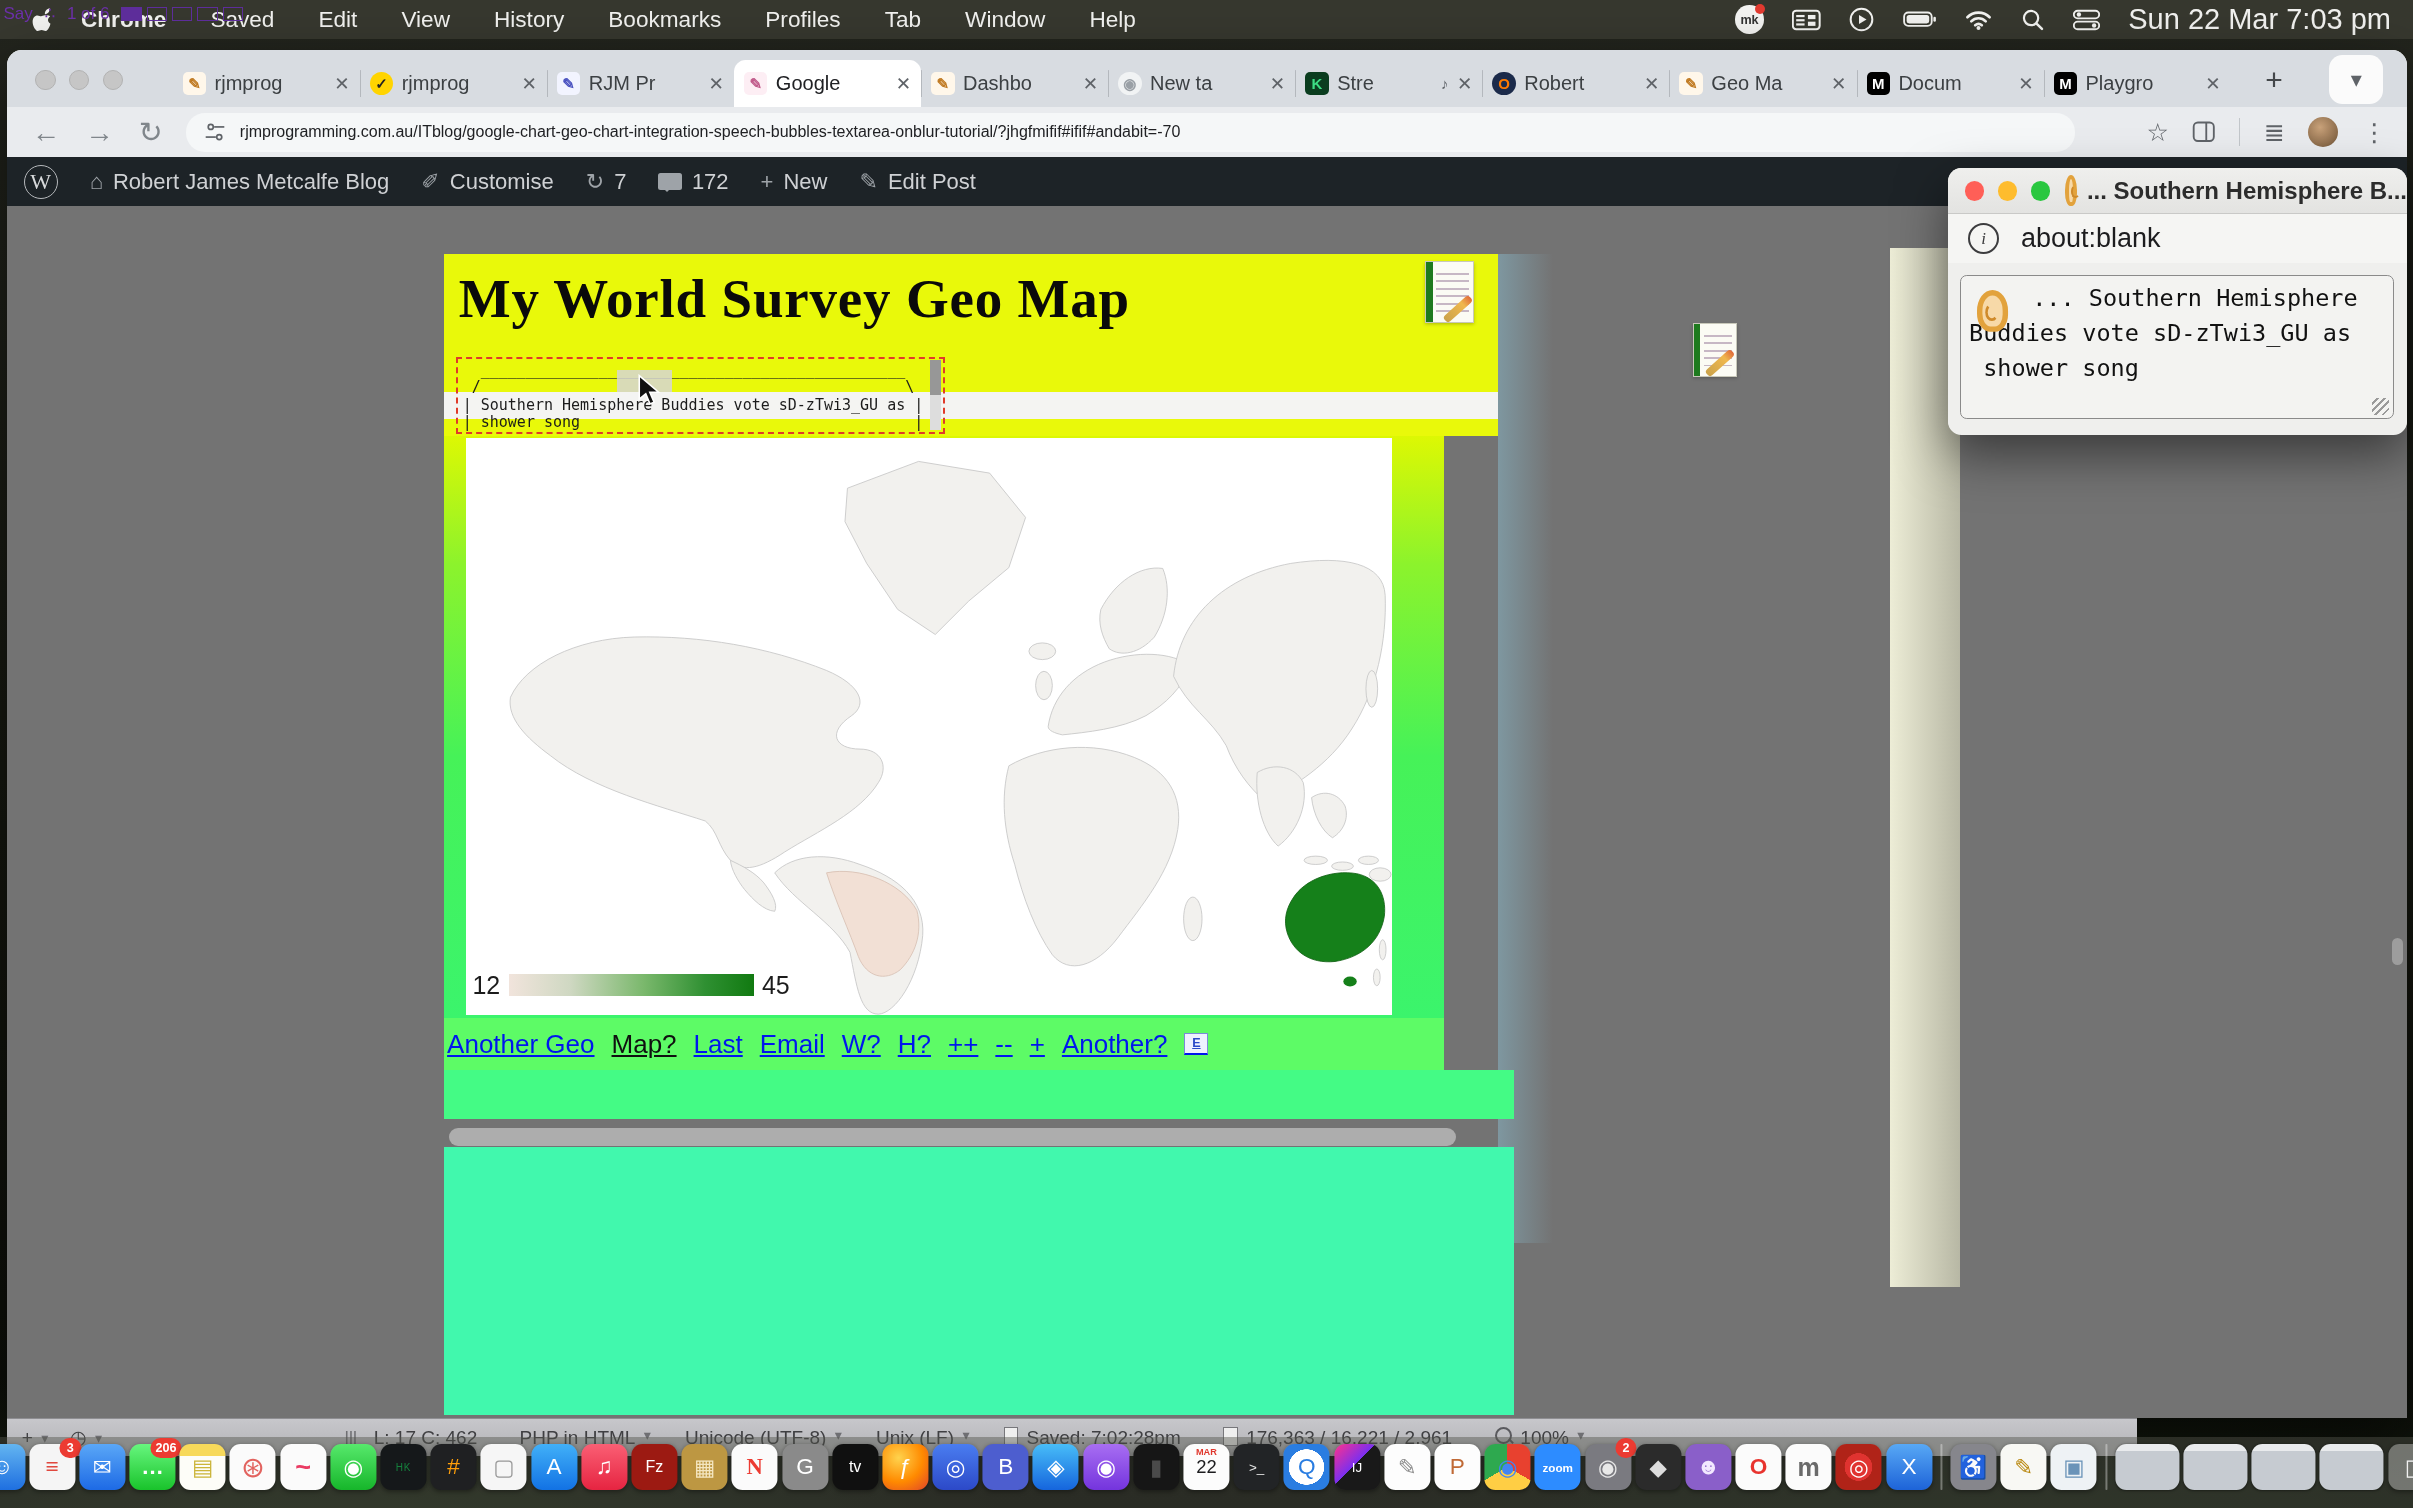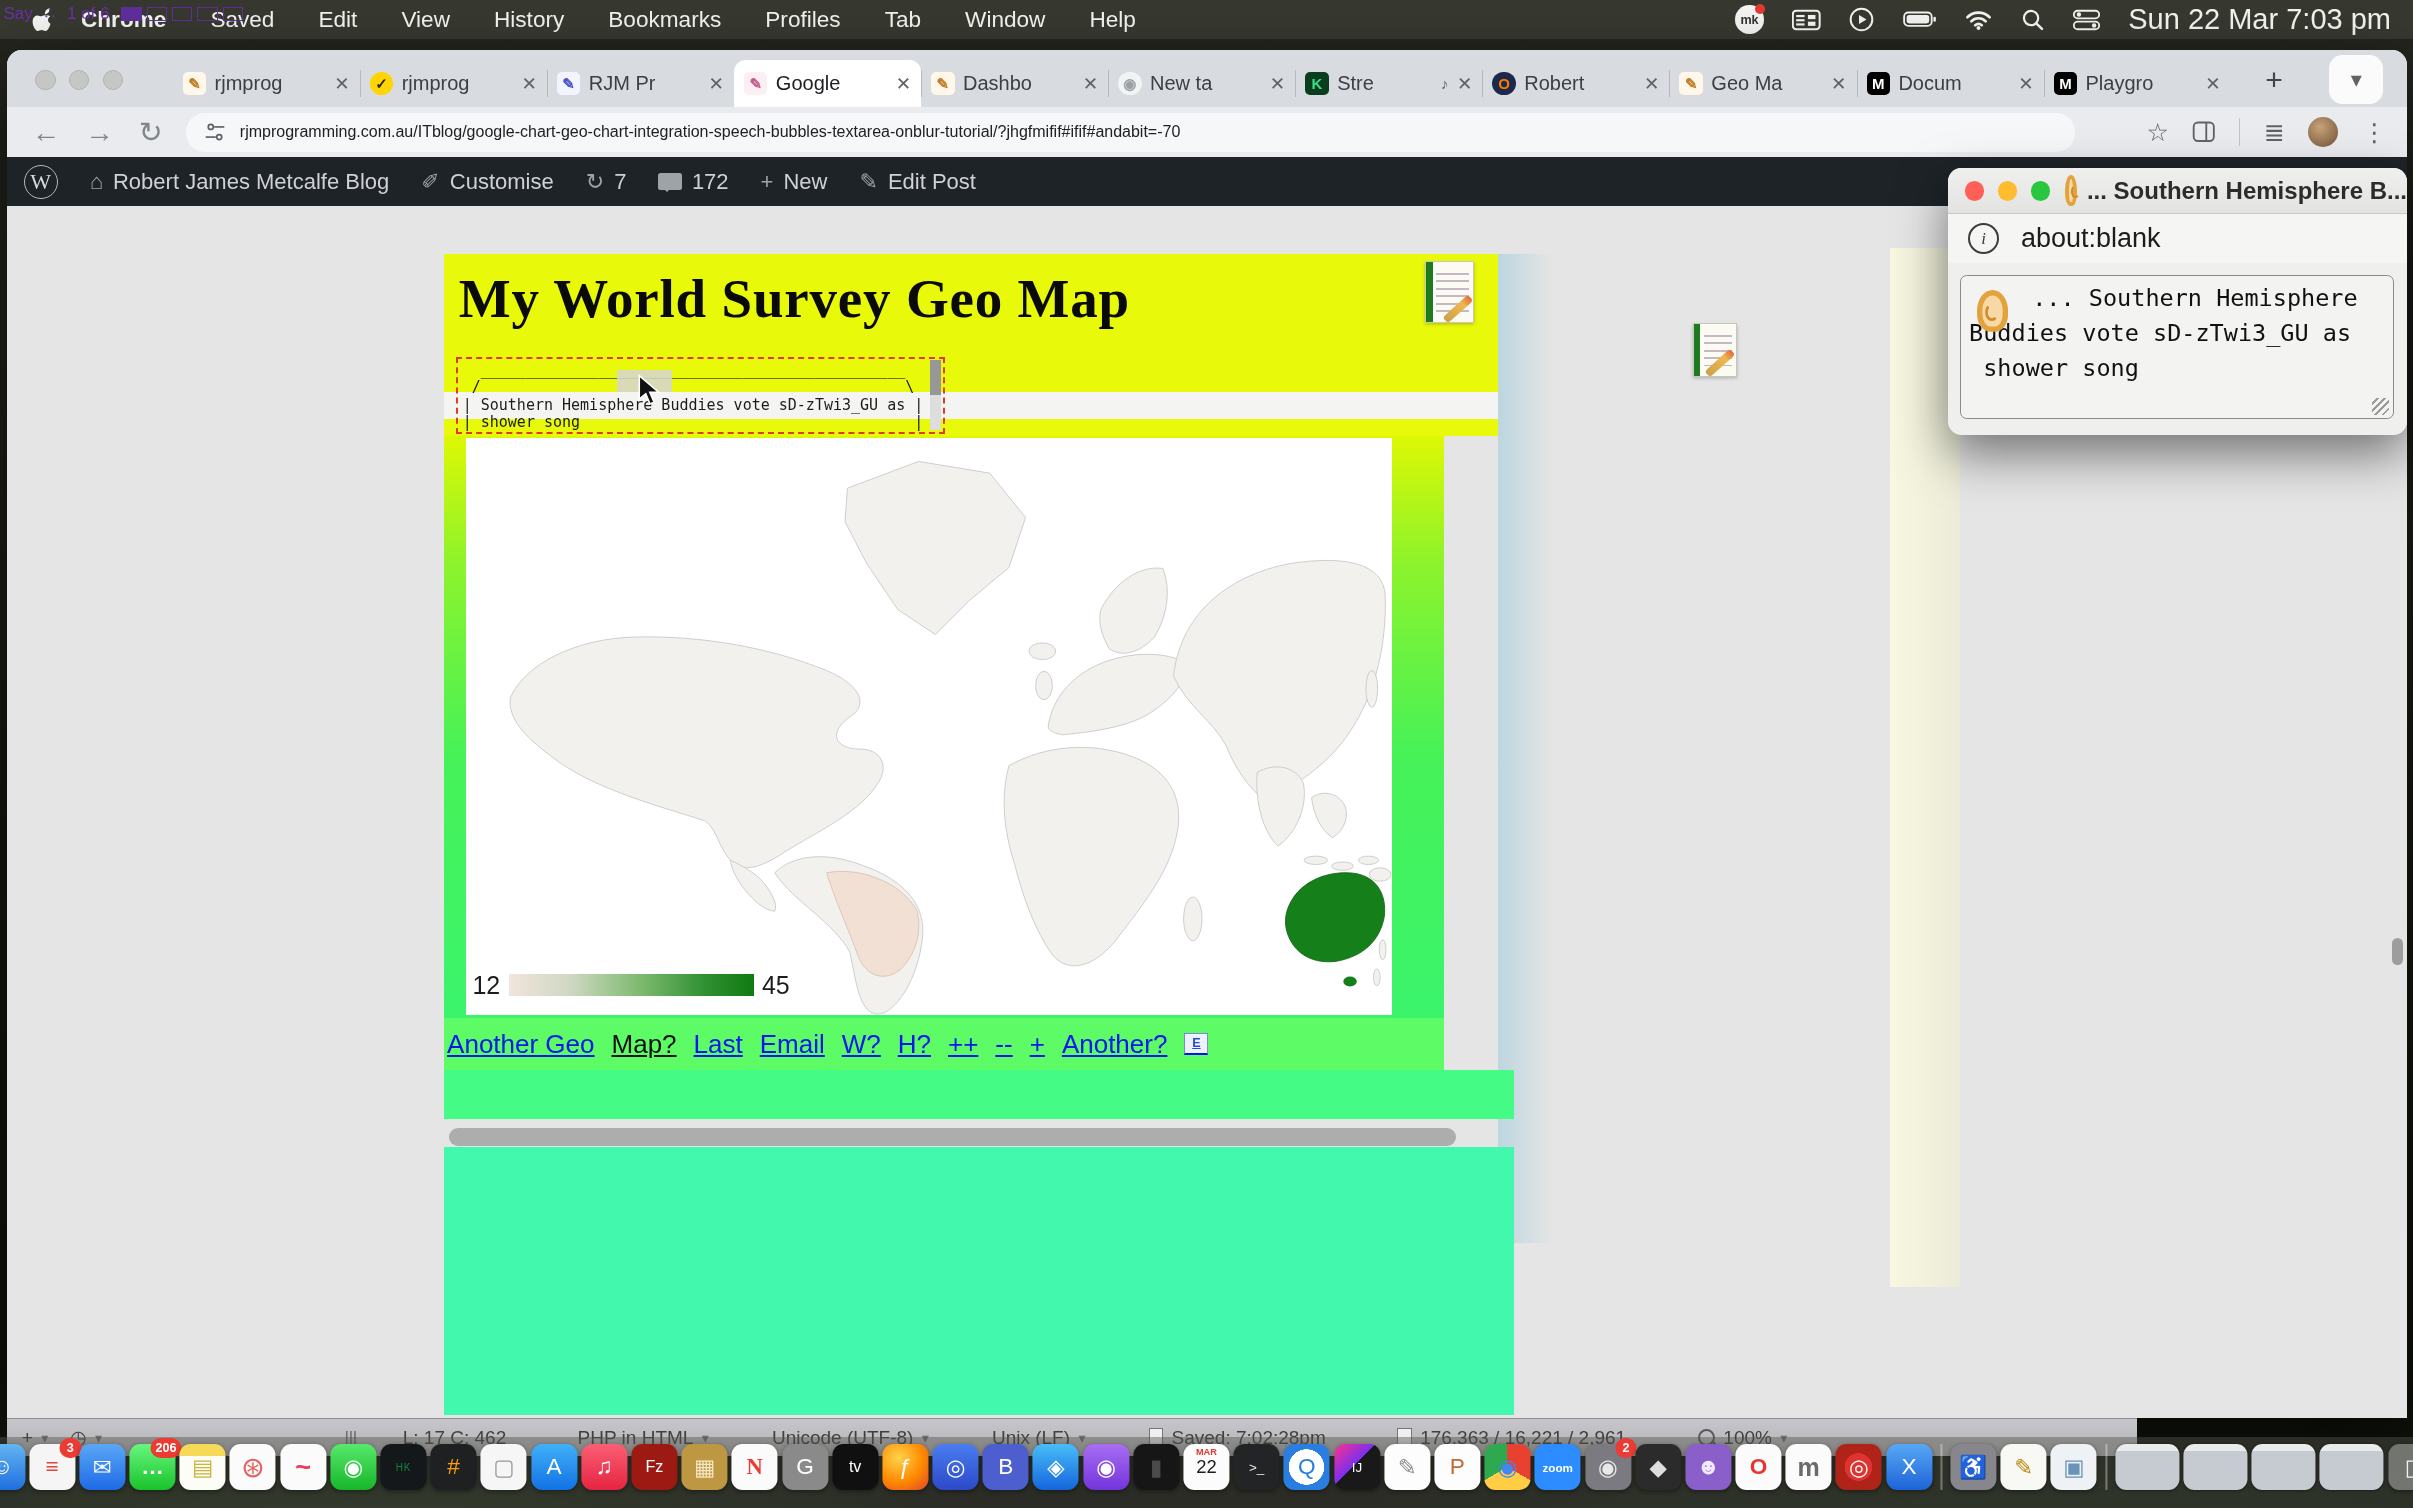--- a/index.html
+++ b/index.html
@@ -59,21 +59,21 @@
   #adminbar{position:absolute;left:0;top:107px;width:100%;height:49px;background:#1d2327;display:flex;align-items:center;
     color:#cfd1d4;font-size:22px;gap:32px;padding-left:17px;box-sizing:border-box;}
   .wp-item{display:flex;align-items:center;gap:10px;white-space:nowrap;}
   .wp-logo{width:32px;height:32px;border:1.7px solid #b5b8bb;border-radius:50%;display:flex;align-items:center;justify-content:center;
     font-family:"Liberation Serif",serif;font-size:22px;color:#d8dadc;}
   .wp-ic{color:#9ea3a8;font-size:22px;}
   .wp-bubble{width:23.5px;height:17px;background:#9ea3a8;border-radius:2.5px;position:relative;}
   .wp-bubble::after{content:"";position:absolute;left:4.2px;bottom:-5.9px;border:4.2px solid transparent;border-top-color:#9ea3a8;}
 
   
-  #viewport{position:absolute;left:0;top:156px;width:100%;height:1212px;background:#e5e5e5;overflow:hidden;}
+  #viewport{position:absolute;left:0;top:156px;width:100%;height:1212px;background:#737373;overflow:hidden;}
   .yellow{background:#e9f90a;}
   #yellow-block{position:absolute;left:437px;top:48px;width:1054px;height:138px;}
   #white-band{position:absolute;left:437px;top:186px;width:1054px;height:27px;background:#f4f4f2;}
   #yellow-strip{position:absolute;left:437px;top:213px;width:1054px;height:17px;}
   #page-title{position:absolute;left:15px;top:13.4px;font-family:"Liberation Serif",serif;font-weight:bold;
     font-size:55px;color:#0a0a0a;letter-spacing:0.8px;}
   .notepad{position:absolute;background:#fbfbf4;border:0.8px solid #c8c8ba;box-shadow:0 1.7px 3.4px rgba(0,0,0,.25);}
   .notepad .np-green{position:absolute;left:0;top:0;bottom:0;width:6.7px;background:#1e7a1e;}
   .notepad .np-lines{position:absolute;left:10px;right:4.2px;top:5px;bottom:5px;
     background:repeating-linear-gradient(180deg,transparent 0 5.9px,#b09ab0 5.9px 7.5px);opacity:.7;}
@@ -136,21 +136,21 @@
     border-radius:50%;border-top-color:transparent;border-right-color:transparent;}
   .ear.big{transform:scale(1.35);transform-origin:top left;}
 
   
   #statusbar{position:absolute;left:6.7px;top:1418px;width:2130px;height:37px;border-radius:0 0 10px 10px;
     background:linear-gradient(180deg,#c7c7cb,#b1b1b5);border-top:0.8px solid #8e8e92;color:#3f3f42;font-size:19px;
     display:flex;align-items:center;}
   .sb-left{display:flex;align-items:center;gap:8.4px;margin-left:15px;width:352px;}
   .sb-grip{letter-spacing:-0.8px;color:#6f6f73;margin-left:auto;margin-right:17px;}
   .sb-items{display:flex;align-items:center;gap:34px;white-space:nowrap;}
-  .sb-item{display:flex;align-items:center;gap:8.4px;margin-left:29px;}
+  .sb-item{display:flex;align-items:flex-start;gap:8.4px;}
   .sb-ic{display:none;}
   .sb-ic.doc{display:inline-block;width:12.6px;height:17px;background:#efefef;border:0.8px solid #77777b;}
   .sb-ic.zoom{display:inline-block;width:13.4px;height:13.4px;border:2.1px solid #5a5a5e;border-radius:50%;position:relative;}
   .sb-ic.zoom::after{content:"";position:absolute;left:11px;top:11px;width:5.9px;height:2.1px;background:#5a5a5e;transform:rotate(45deg);}
   .sb-caret{color:#6f6f73;font-size:14.2px;}
 
   
   #dock{position:absolute;left:50%;bottom:-15px;transform:translateX(-50%);height:79px;border-radius:22px;
     background:rgba(82,84,76,.45);display:flex;align-items:flex-start;gap:4.2px;padding:7.5px 10px 0 10px;z-index:40;}
   .dock-icon{flex:0 0 auto;width:46px;height:46px;border-radius:11px;position:relative;display:flex;align-items:center;

